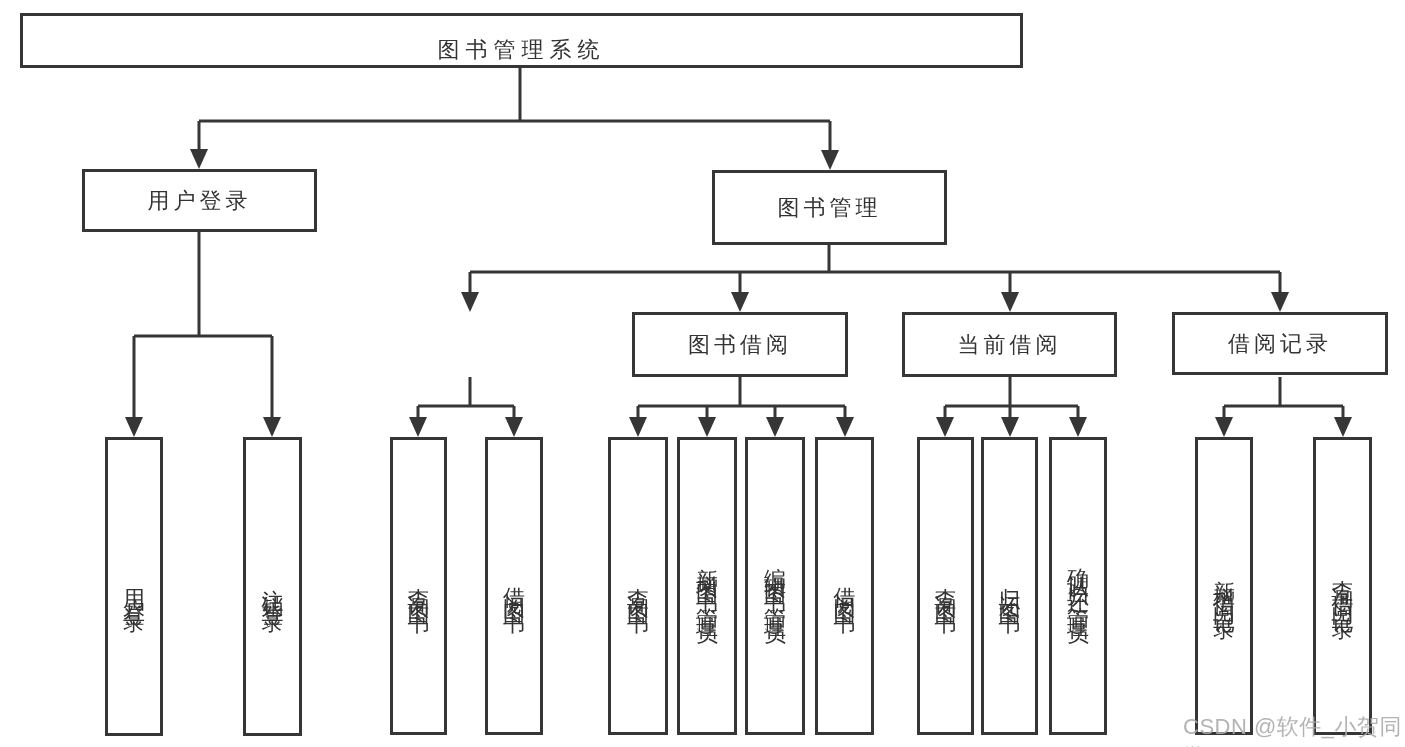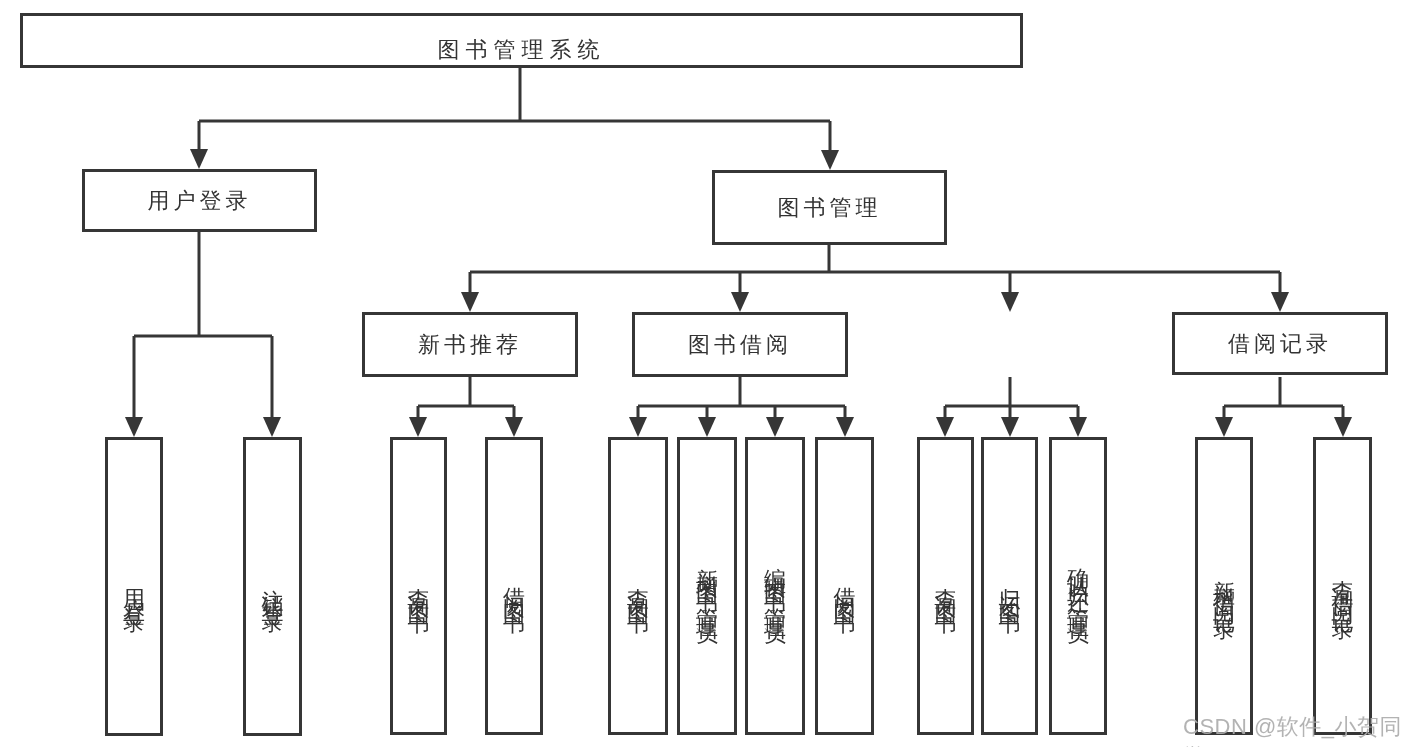--- a/index.html
+++ b/index.html
@@ -84,25 +84,25 @@
     <span>图书管理系统</span>
   </div>
 
   <div class="node" style="left:82px; top:169px; width:235px; height:63px;">
     <span>用户登录</span>
   </div>
   <div class="node" style="left:712px; top:170px; width:235px; height:75px;">
     <span>图书管理</span>
   </div>
 
-  <div class="node" style="left:362px; top:312px; width:216px; height:65px;">
-    <span>新书推荐</span>
-  </div>
   <div class="node" style="left:632px; top:312px; width:216px; height:65px;">
     <span>图书借阅</span>
+  </div>
+  <div class="node" style="left:902px; top:312px; width:215px; height:65px;">
+    <span>当前借阅</span>
   </div>
   <div class="node" style="left:1172px; top:312px; width:216px; height:63px;">
     <span>借阅记录</span>
   </div>
 
   <div class="node vnode" style="left:105px; top:437px; width:58px; height:299px;">
     <span>用户登录</span>
   </div>
   <div class="node vnode" style="left:243px; top:437px; width:59px; height:299px;">
     <span>注销登录</span>

